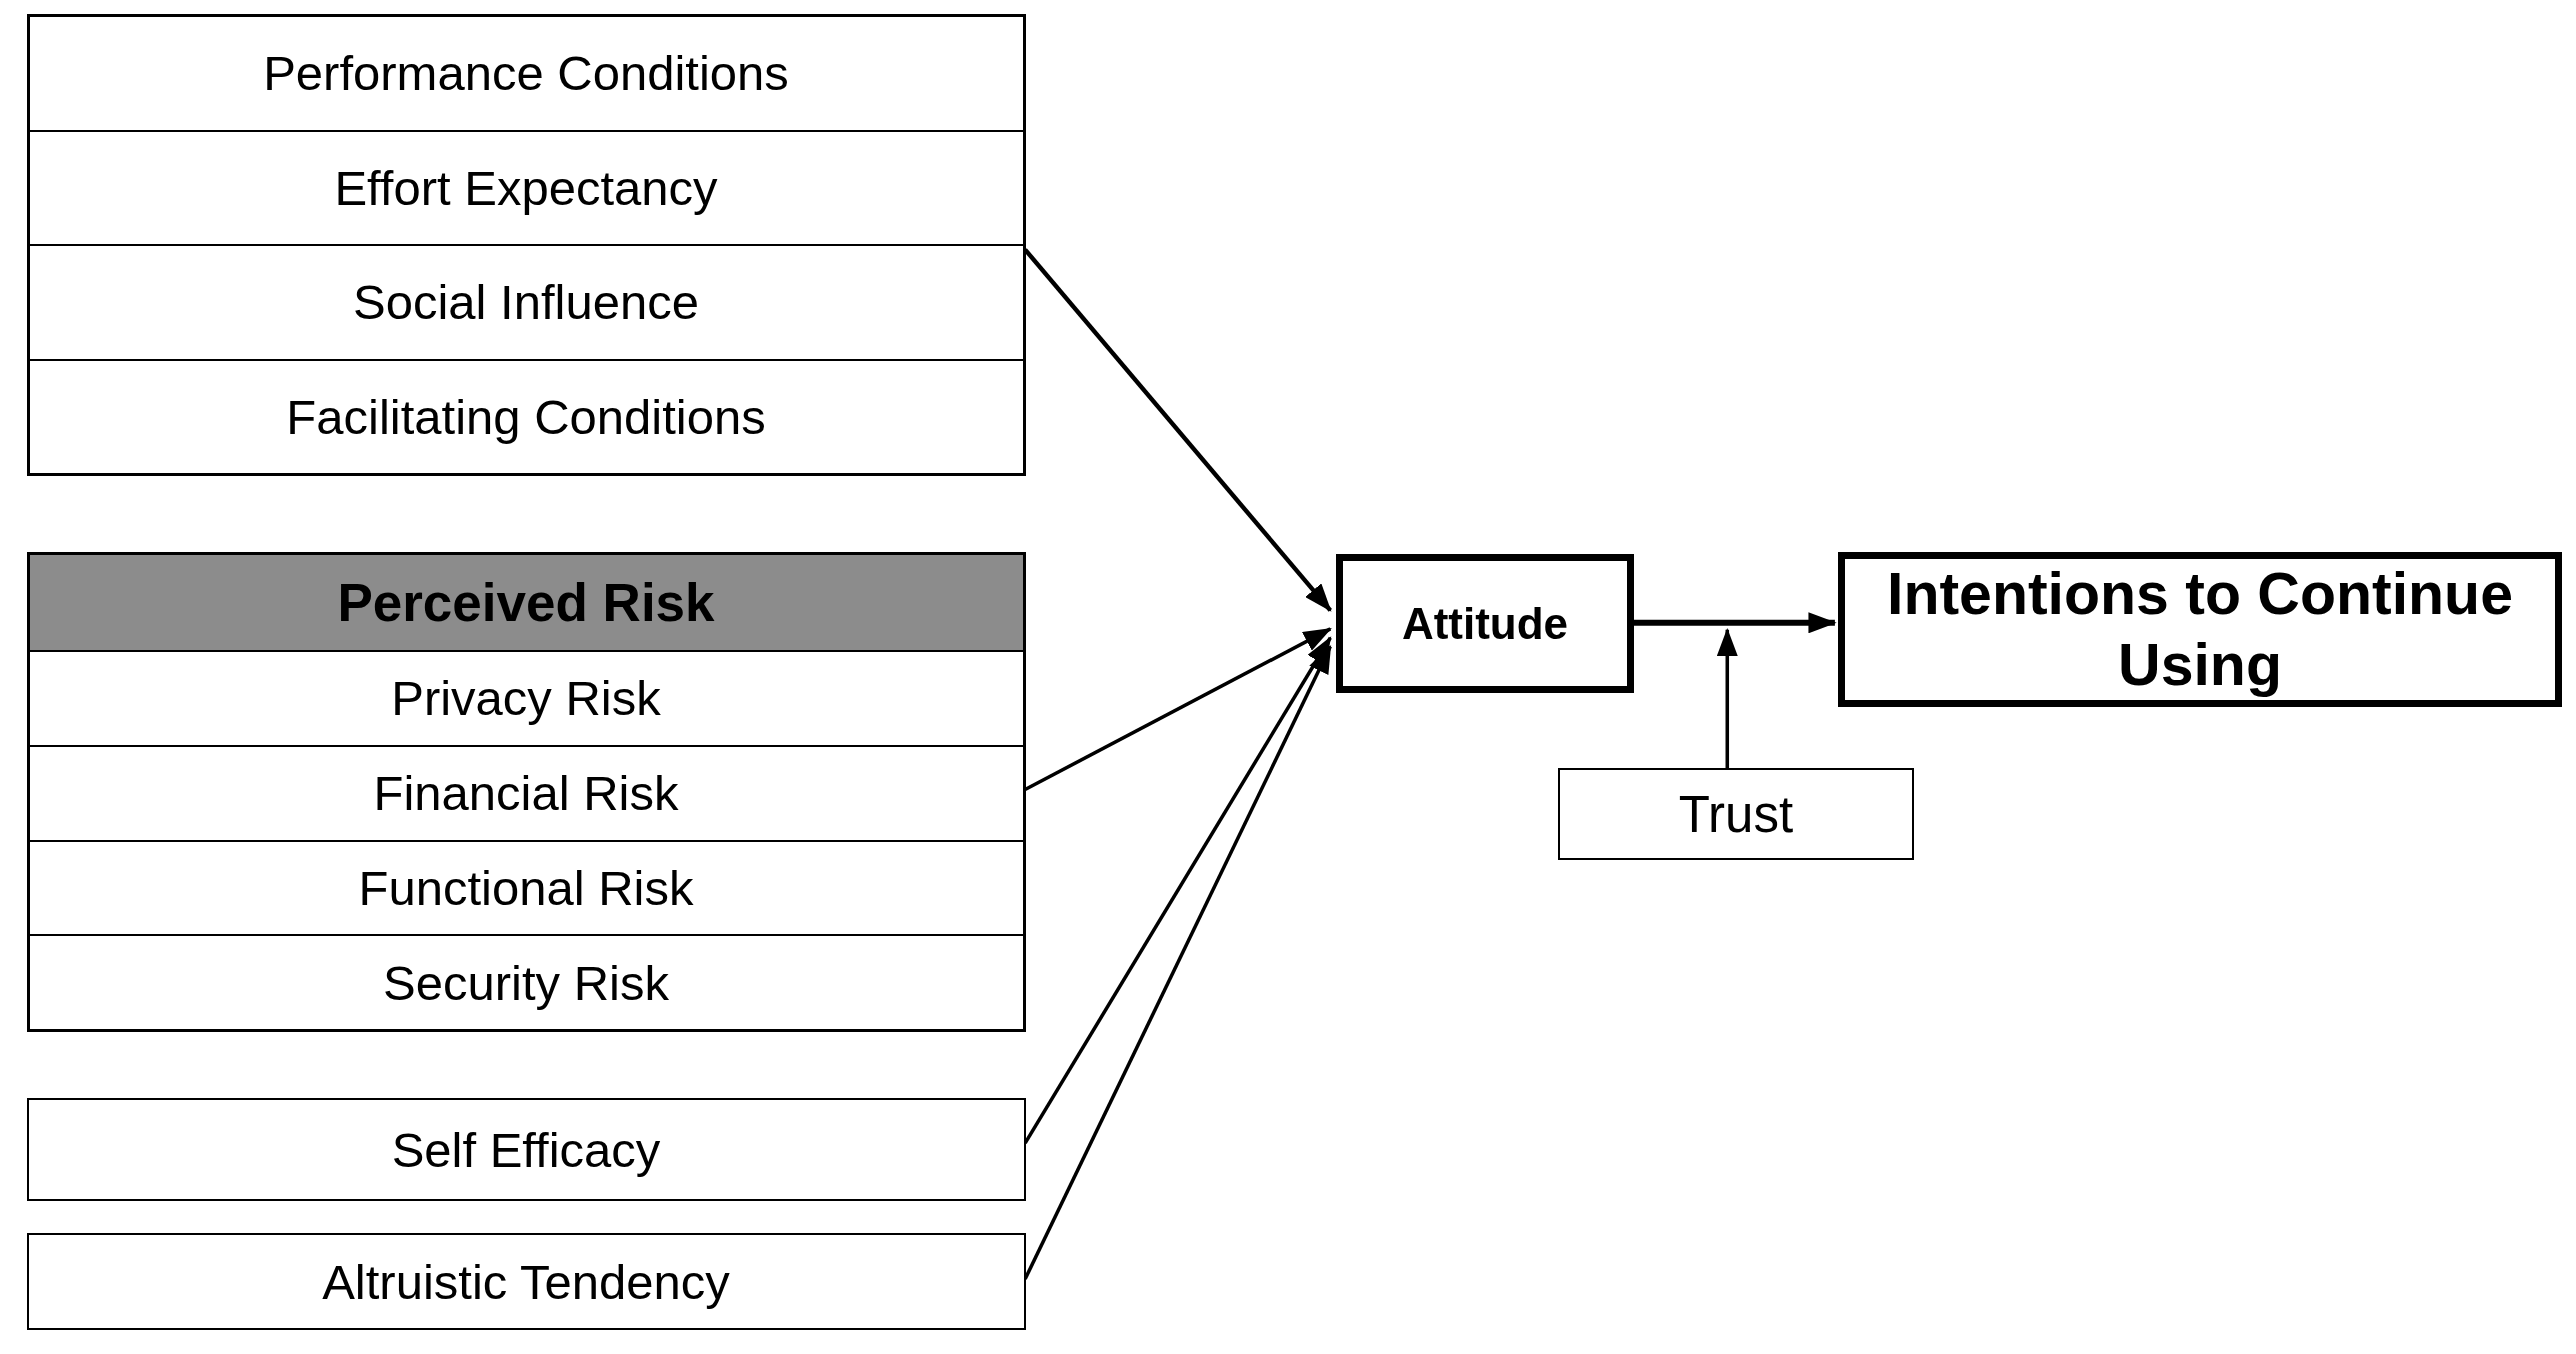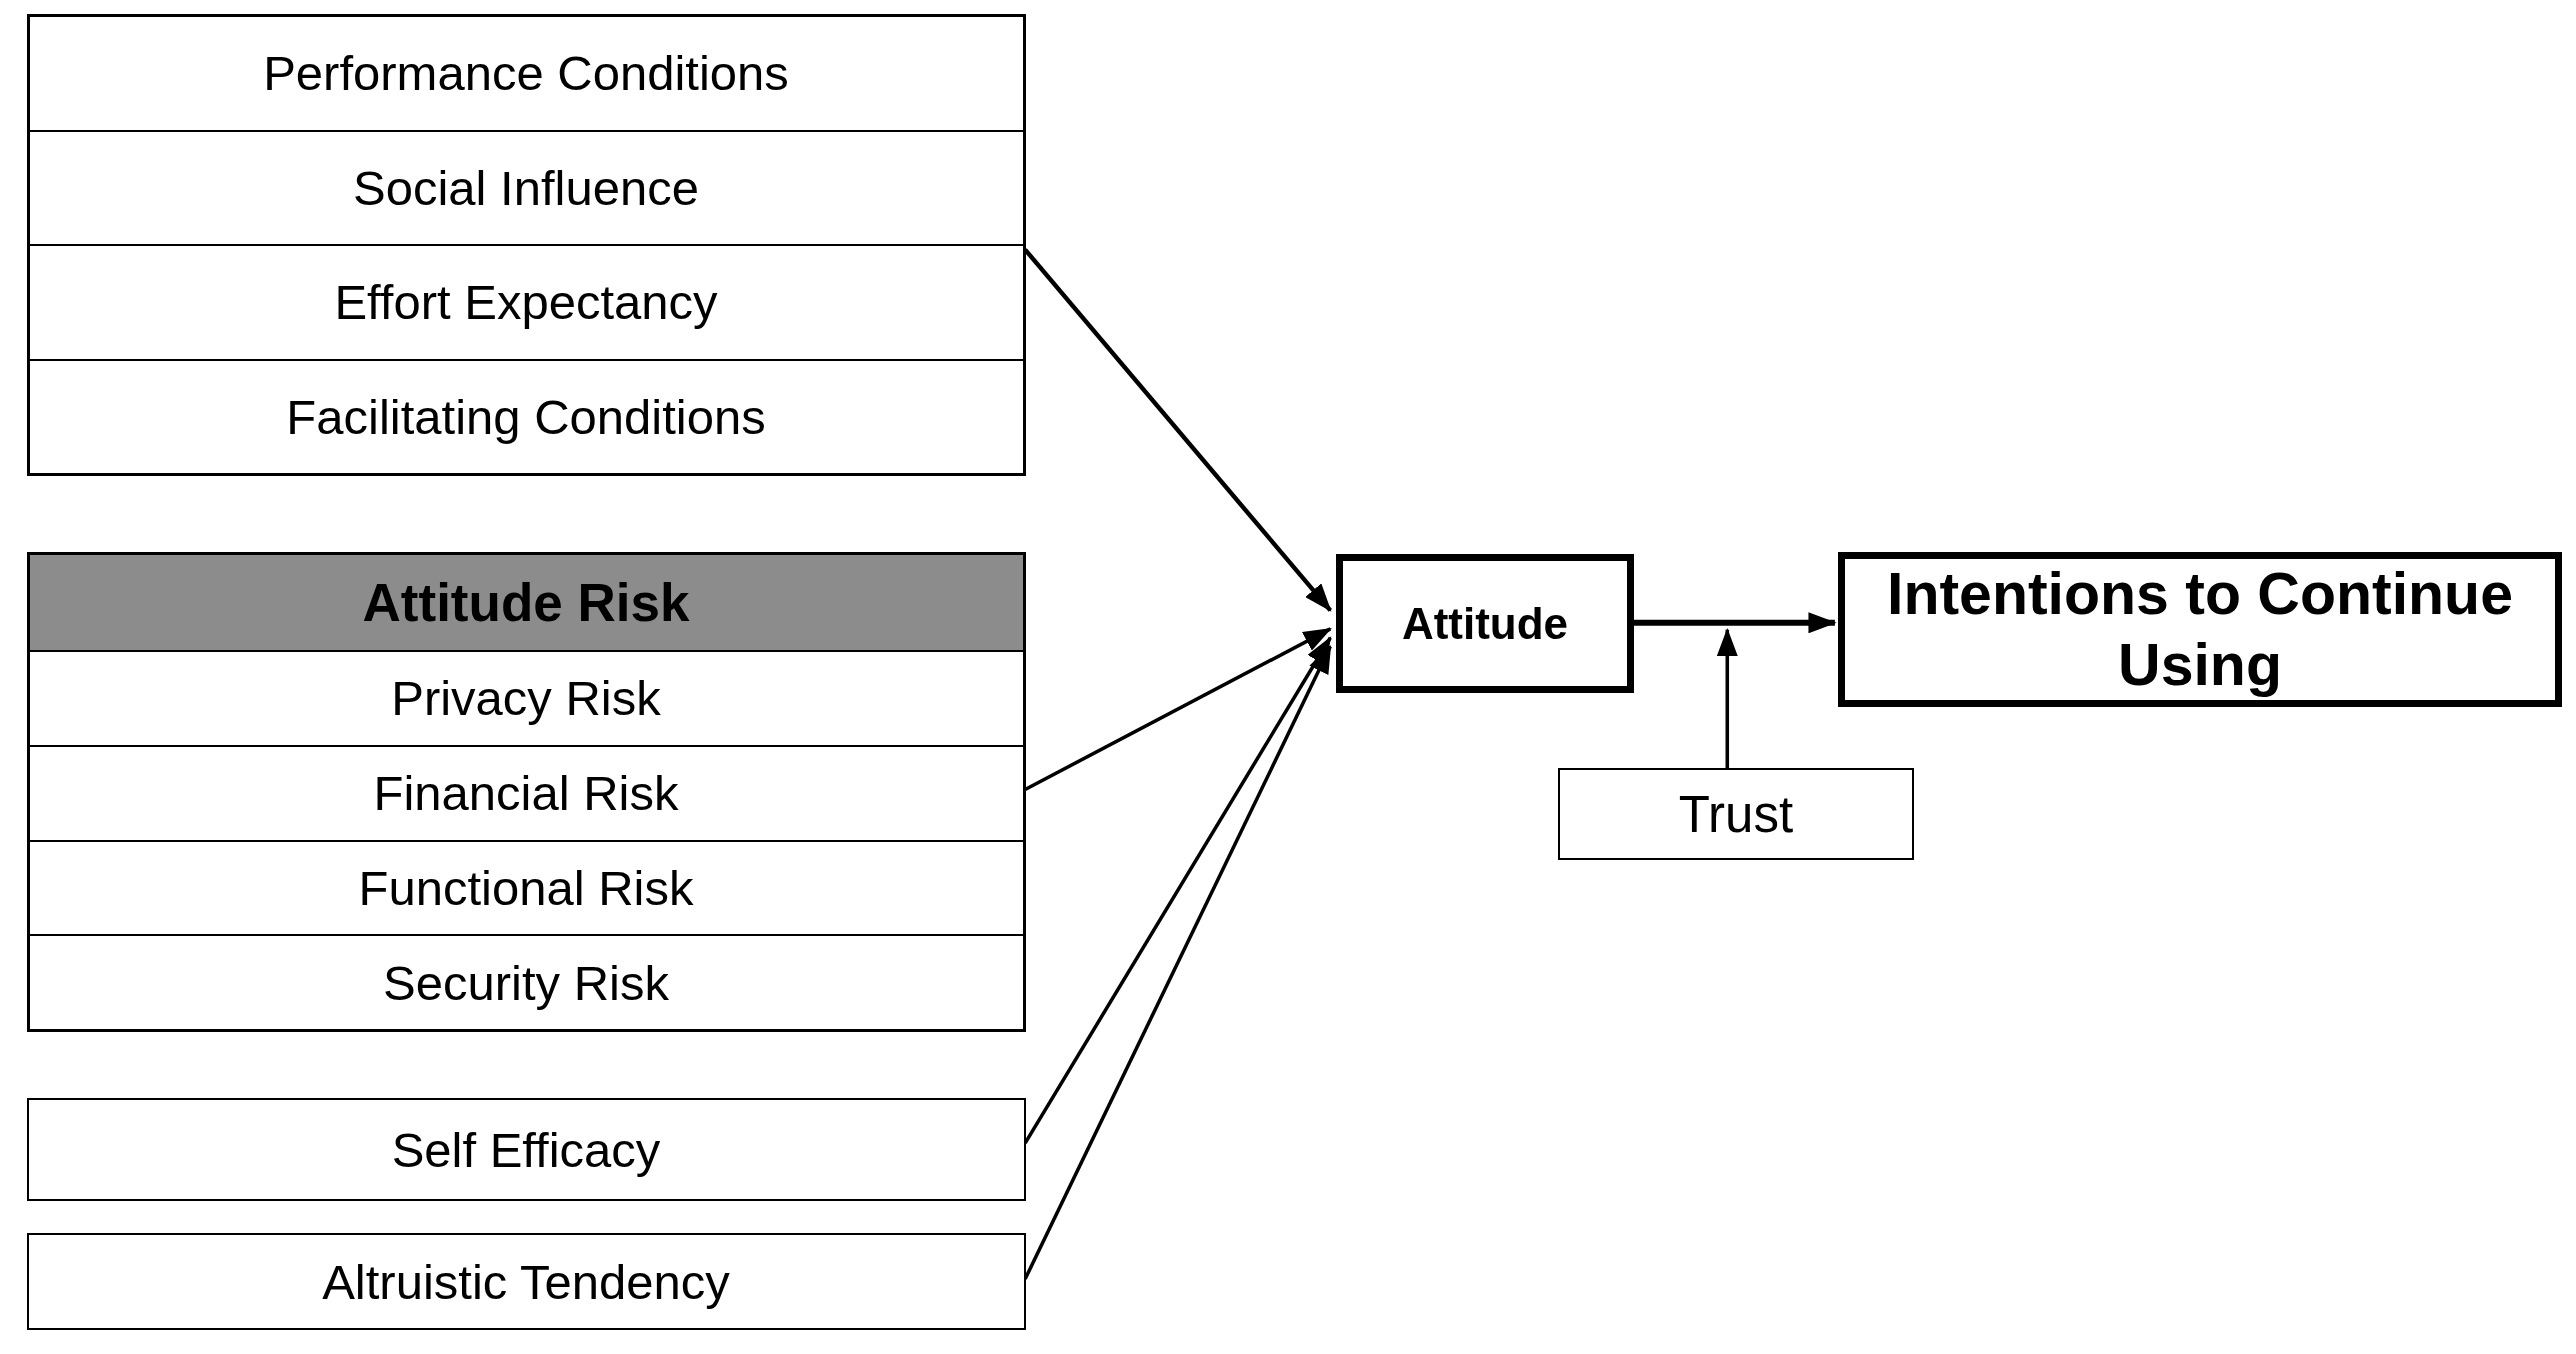--- a/index.html
+++ b/index.html
@@ -95,27 +95,27 @@
     <line x1="1162" y1="283" x2="1508" y2="692" stroke-width="5" marker-end="url(#arrowhead)"></line>
     <line x1="1162" y1="895" x2="1508" y2="713" stroke-width="4" marker-end="url(#arrowhead)"></line>
     <line x1="1162" y1="1296" x2="1508" y2="723" stroke-width="4" marker-end="url(#arrowhead)"></line>
     <line x1="1162" y1="1450" x2="1508" y2="733" stroke-width="4" marker-end="url(#arrowhead)"></line>
     <line x1="1852" y1="706" x2="2080" y2="706" stroke-width="7" marker-end="url(#arrowhead)"></line>
     <line x1="1958" y1="873" x2="1958" y2="714" stroke-width="4" marker-end="url(#arrowhead)"></line>
   </svg>
 
   <div class="table-box" id="utaut-box">
     <div class="table-row">Performance Conditions</div>
+    <div class="table-row">Effort Expectancy</div>
     <div class="table-row">Social Influence</div>
-    <div class="table-row">Effort Expectancy</div>
     <div class="table-row">Facilitating Conditions</div>
   </div>
 
   <div class="table-box" id="risk-box">
-    <div class="table-header">Attitude Risk</div>
+    <div class="table-header">Perceived Risk</div>
     <div class="table-row">Privacy Risk</div>
     <div class="table-row">Financial Risk</div>
     <div class="table-row">Functional Risk</div>
     <div class="table-row">Security Risk</div>
   </div>
 
   <div class="single-box" id="self-efficacy-box">Self Efficacy</div>
 
   <div class="single-box" id="altruistic-box">Altruistic Tendency</div>
 

